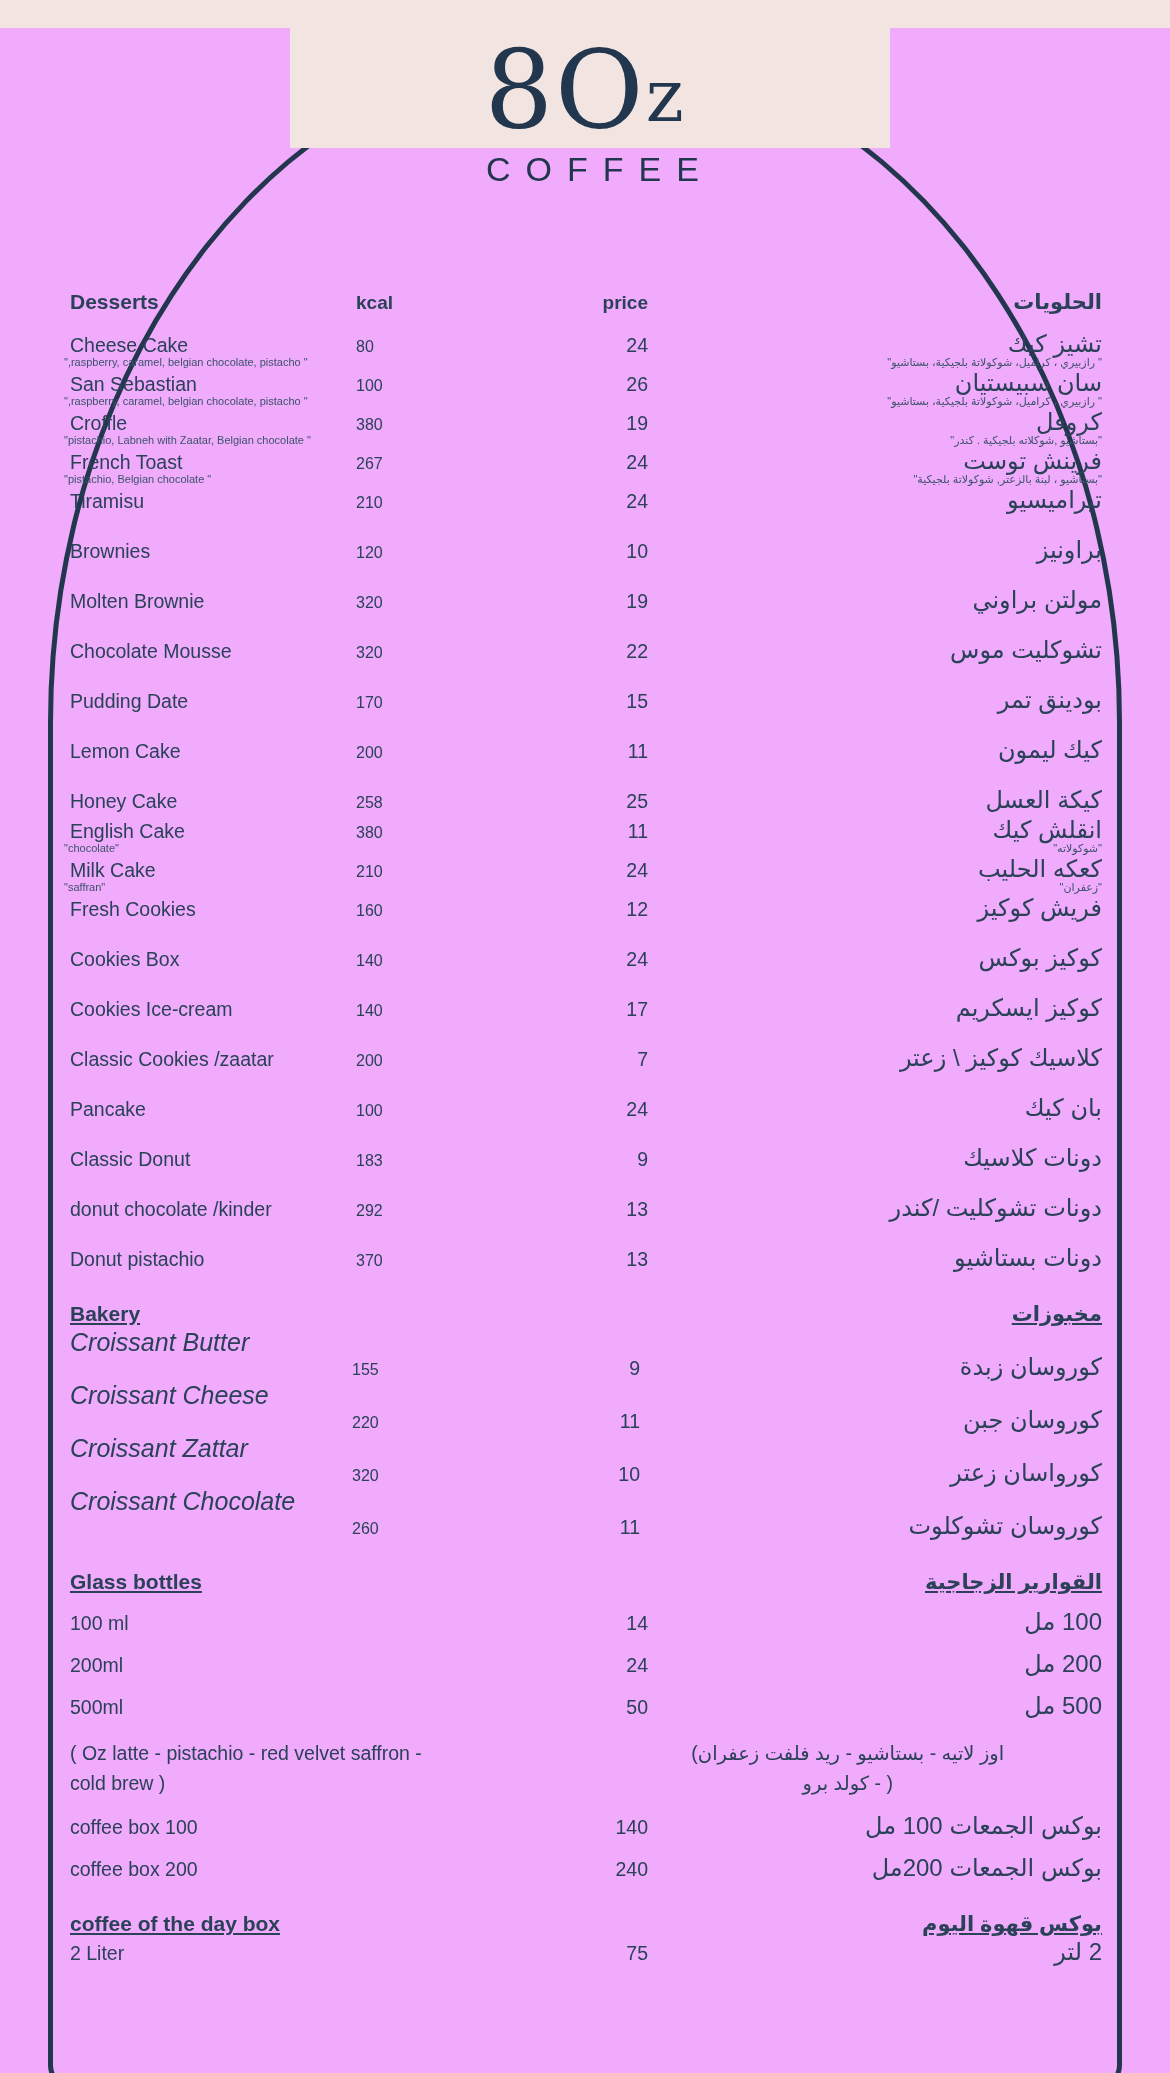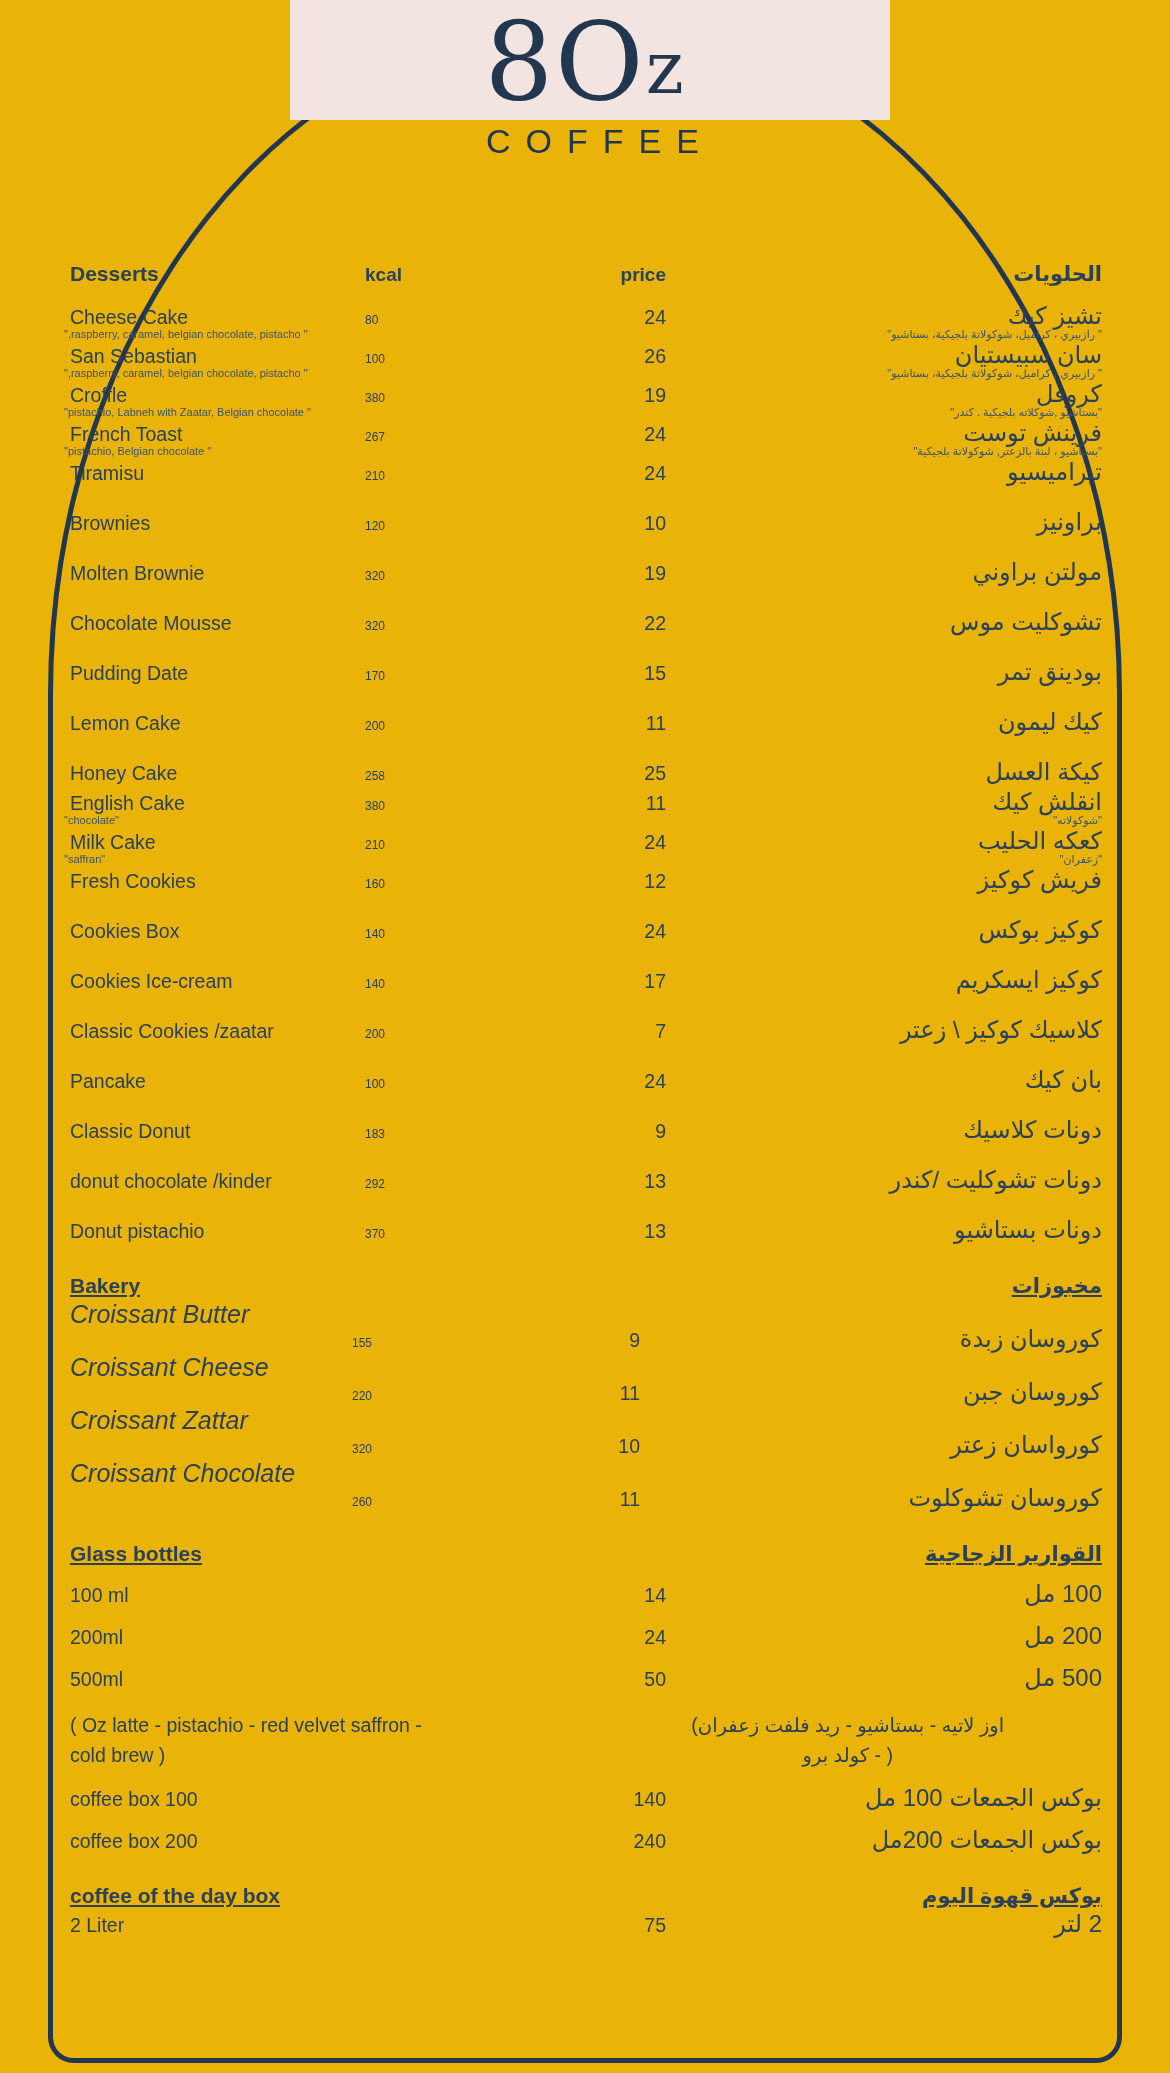--- a/index.html
+++ b/index.html
@@ -11,21 +11,22 @@
     width: 1170px;
     height: 2073px;
     font-family: "Liberation Sans", "DejaVu Sans", sans-serif;
     color: #29435c;
     position: relative;
     overflow: hidden;
   }
   .page {
     position: absolute;
     inset: 0;
-    background: #eab308;
+    background: #f0abfc;
+    margin-top: 28px;
   }
 
   
   .arch-frame {
     position: absolute;
     left: 48px;
     top: 18px;
     width: 1074px;
     height: 2045px;
     border: 5px solid #22364e;
@@ -83,21 +84,21 @@
     left: 60px;
     top: 262px;
     width: 1050px;
   }
 
   .row {
     position: relative;
     display: grid;
     grid-template-columns: 250px 160px 170px 1fr;
     align-items: baseline;
-    column-gap: 13px;
+    column-gap: 4px;
   }
 
   .colhead {
     margin-bottom: 16px;
   }
   .colhead .c-en,
   .colhead .c-ar {
     font-weight: bold;
     font-size: 21px;
   }
@@ -108,21 +109,21 @@
   }
 
   .c-en {
     font-size: 19.5px;
     font-weight: 400;
     color: #2a4158;
     padding-left: 10px;
     white-space: nowrap;
   }
   .c-kcal {
-    font-size: 12px;
+    font-size: 16px;
     color: #2a4158;
     text-align: left;
     padding-left: 42px;
   }
   .c-price {
     font-size: 19.5px;
     color: #2a4158;
     text-align: right;
     padding-left: 62px;
   }

